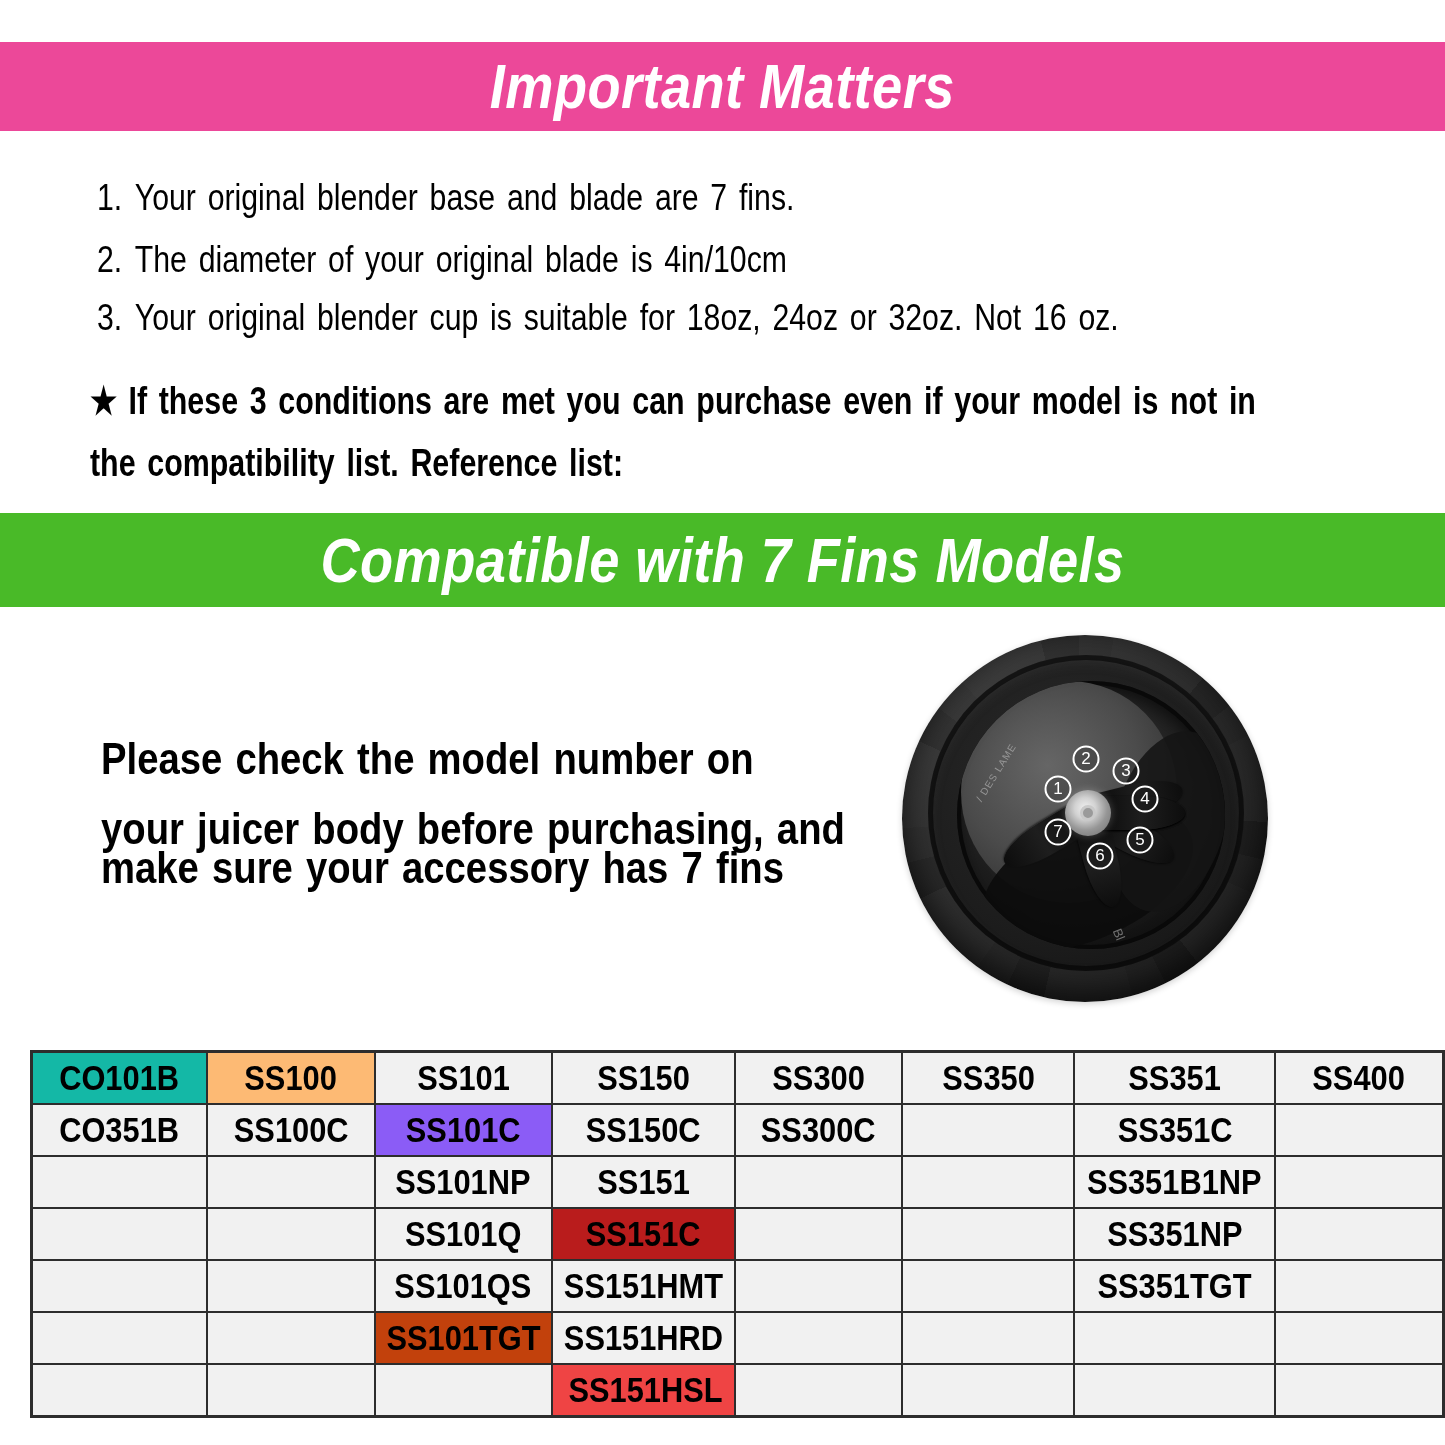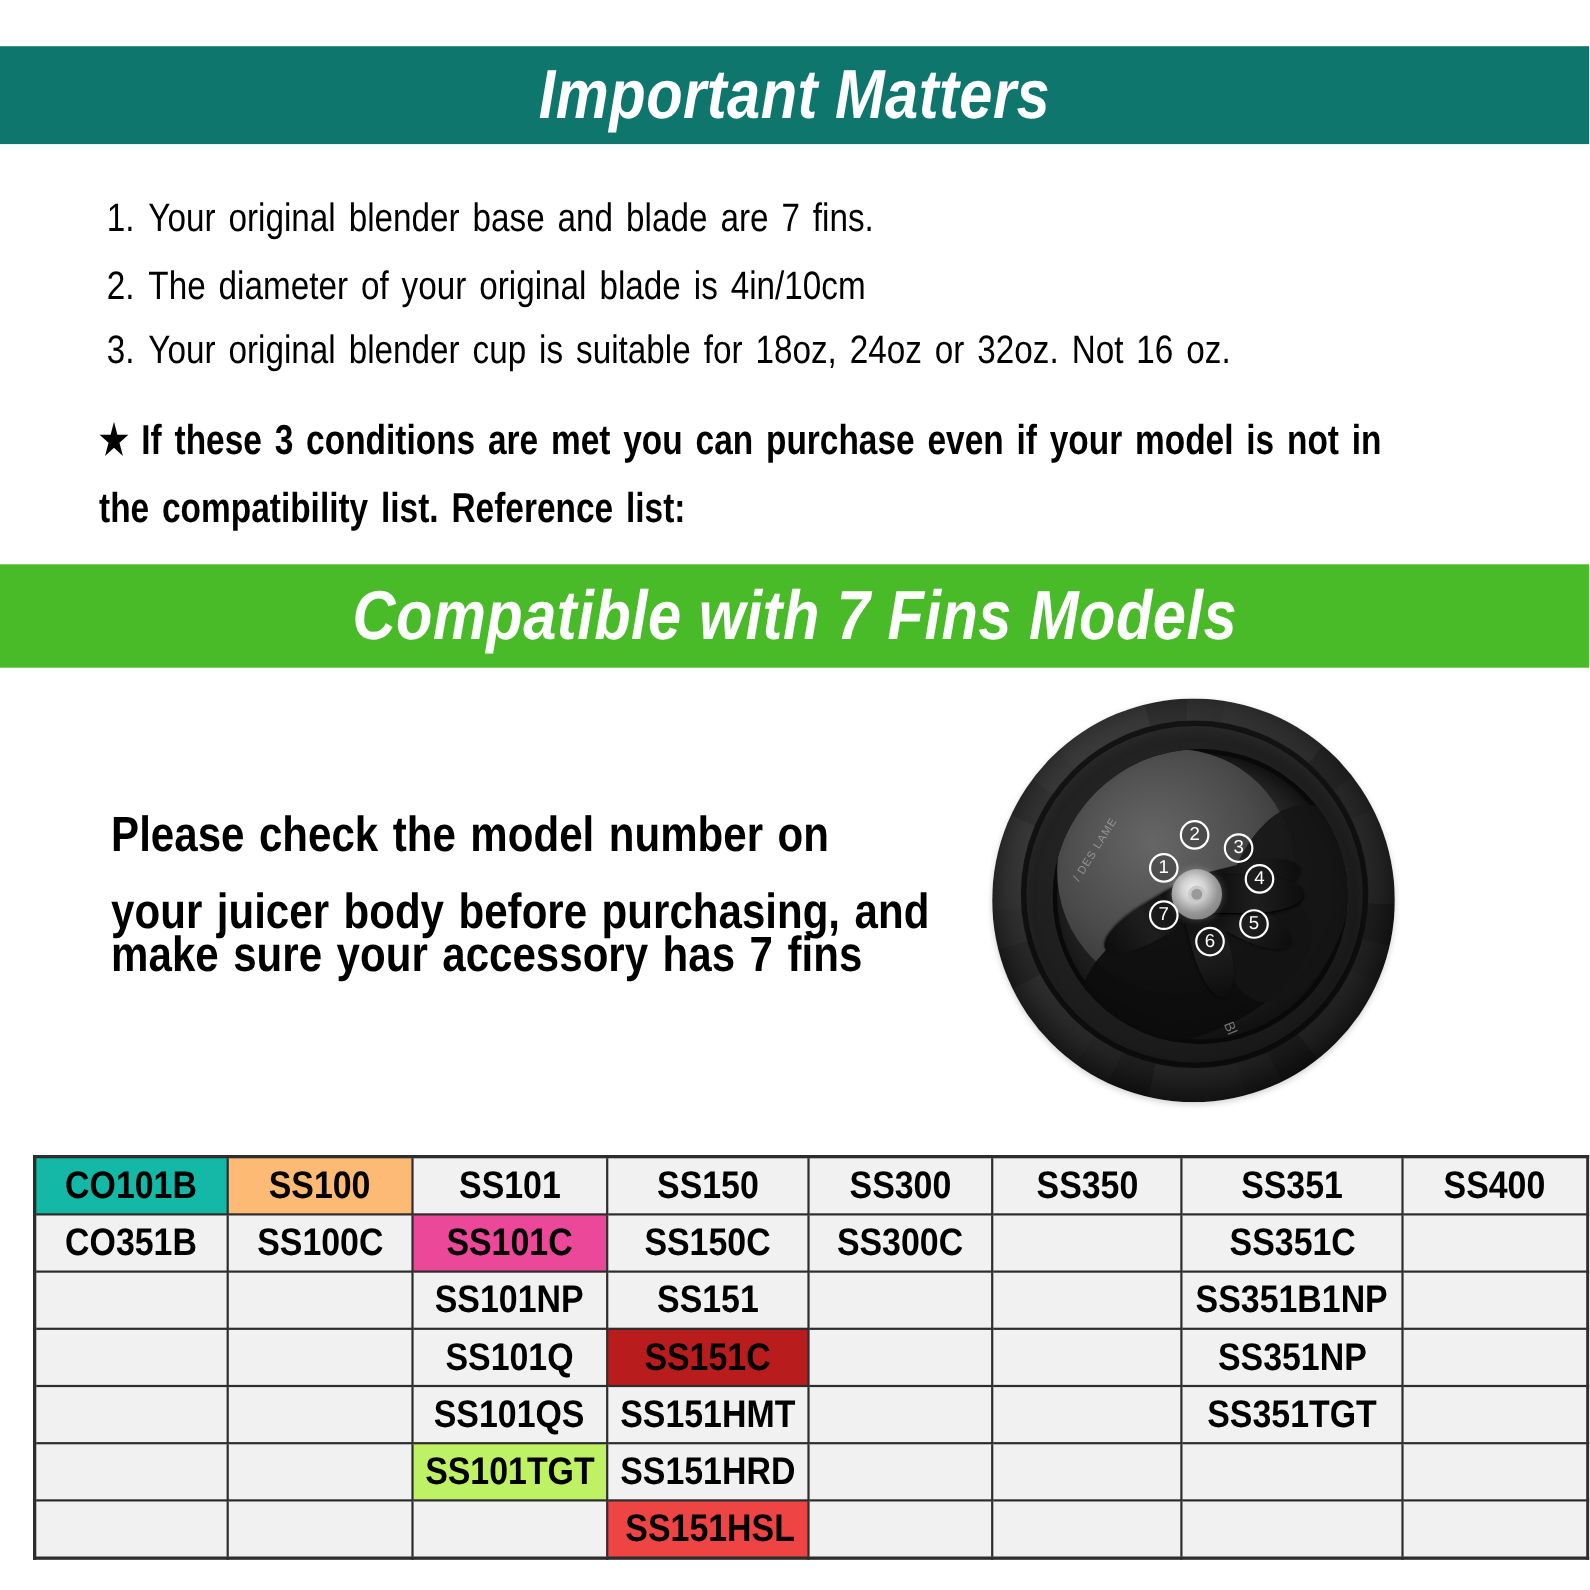--- a/index.html
+++ b/index.html
@@ -84,21 +84,21 @@
     border:3px solid #2d2d2d;}
   .models td{border:2px solid #2d2d2d;background:#f1f1f1;height:50px;padding:0;
     text-align:center;vertical-align:middle;font-size:35px;font-weight:bold;overflow:visible;}
   .models td .cx{transform:scaleX(.88);transform-origin:center center;}
 </style>
 </head>
 <body>
 
 <div class="page">
 
-  <div class="banner banner-1" style="background: #0f766e;">
+  <div class="banner banner-1" style="background: #ec4899;">
     <span class="cx">Important Matters</span>
   </div>
 
   <div class="line cond-line" style="top:176px">
     <span class="cx"><span class="cond-num">1.</span><span class="cond-text">Your original blender base and blade are 7 fins.</span></span>
   </div>
   <div class="line cond-line" style="top:238px">
     <span class="cx"><span class="cond-num">2.</span><span class="cond-text">The diameter of your original blade is 4in/10cm</span></span>
   </div>
   <div class="line cond-line" style="top:296px">
@@ -173,21 +173,21 @@
           <td style="background: rgb(241, 241, 241); border-color: rgb(45, 45, 45);"><span class="cx">SS101</span></td>
           <td style="background: rgb(241, 241, 241); border-color: rgb(45, 45, 45);"><span class="cx">SS150</span></td>
           <td style="background: rgb(241, 241, 241); border-color: rgb(45, 45, 45);"><span class="cx">SS300</span></td>
           <td style="background: rgb(241, 241, 241); border-color: rgb(45, 45, 45);"><span class="cx">SS350</span></td>
           <td style="background: rgb(241, 241, 241); border-color: rgb(45, 45, 45);"><span class="cx">SS351</span></td>
           <td style="background: rgb(241, 241, 241); border-color: rgb(45, 45, 45);"><span class="cx">SS400</span></td>
         </tr>
         <tr>
           <td style="background: rgb(241, 241, 241); border-color: rgb(45, 45, 45);"><span class="cx">CO351B</span></td>
           <td style="background: rgb(241, 241, 241); border-color: rgb(45, 45, 45);"><span class="cx">SS100C</span></td>
-          <td style="background: #ec4899; border-color: rgb(45, 45, 45); margin-top: 28px;"><span class="cx">SS101C</span></td>
+          <td style="background: #8b5cf6; border-color: rgb(45, 45, 45); margin-top: 28px;"><span class="cx">SS101C</span></td>
           <td style="background: rgb(241, 241, 241); border-color: rgb(45, 45, 45);"><span class="cx">SS150C</span></td>
           <td style="background: rgb(241, 241, 241); border-color: rgb(45, 45, 45);"><span class="cx">SS300C</span></td>
           <td style="background: rgb(241, 241, 241); border-color: rgb(45, 45, 45);"><span class="cx"></span></td>
           <td style="background: rgb(241, 241, 241); border-color: rgb(45, 45, 45);"><span class="cx">SS351C</span></td>
           <td style="background: rgb(241, 241, 241); border-color: rgb(45, 45, 45);"><span class="cx"></span></td>
         </tr>
         <tr>
           <td style="background: rgb(241, 241, 241); border-color: rgb(45, 45, 45);"><span class="cx"></span></td>
           <td style="background: rgb(241, 241, 241); border-color: rgb(45, 45, 45);"><span class="cx"></span></td>
           <td style="background: rgb(241, 241, 241); border-color: rgb(45, 45, 45);"><span class="cx">SS101NP</span></td>
@@ -213,21 +213,21 @@
           <td style="background: rgb(241, 241, 241); border-color: rgb(45, 45, 45);"><span class="cx">SS101QS</span></td>
           <td style="background: rgb(241, 241, 241); border-color: rgb(45, 45, 45);"><span class="cx">SS151HMT</span></td>
           <td style="background: rgb(241, 241, 241); border-color: rgb(45, 45, 45);"><span class="cx"></span></td>
           <td style="background: rgb(241, 241, 241); border-color: rgb(45, 45, 45);"><span class="cx"></span></td>
           <td style="background: rgb(241, 241, 241); border-color: rgb(45, 45, 45);"><span class="cx">SS351TGT</span></td>
           <td style="background: rgb(241, 241, 241); border-color: rgb(45, 45, 45);"><span class="cx"></span></td>
         </tr>
         <tr>
           <td style="background: rgb(241, 241, 241); border-color: rgb(45, 45, 45);"><span class="cx"></span></td>
           <td style="background: rgb(241, 241, 241); border-color: rgb(45, 45, 45);"><span class="cx"></span></td>
-          <td style="background: #bef264; border-color: rgb(45, 45, 45);"><span class="cx">SS101TGT</span></td>
+          <td style="background: #c2410c; border-color: rgb(45, 45, 45);"><span class="cx">SS101TGT</span></td>
           <td style="background: rgb(241, 241, 241); border-color: rgb(45, 45, 45);"><span class="cx">SS151HRD</span></td>
           <td style="background: rgb(241, 241, 241); border-color: rgb(45, 45, 45);"><span class="cx"></span></td>
           <td style="background: rgb(241, 241, 241); border-color: rgb(45, 45, 45);"><span class="cx"></span></td>
           <td style="background: rgb(241, 241, 241); border-color: rgb(45, 45, 45);"><span class="cx"></span></td>
           <td style="background: rgb(241, 241, 241); border-color: rgb(45, 45, 45);"><span class="cx"></span></td>
         </tr>
         <tr>
           <td style="background: rgb(241, 241, 241); border-color: rgb(45, 45, 45);"><span class="cx"></span></td>
           <td style="background: rgb(241, 241, 241); border-color: rgb(45, 45, 45);"><span class="cx"></span></td>
           <td style="background: rgb(241, 241, 241); border-color: rgb(45, 45, 45);"><span class="cx"></span></td>

